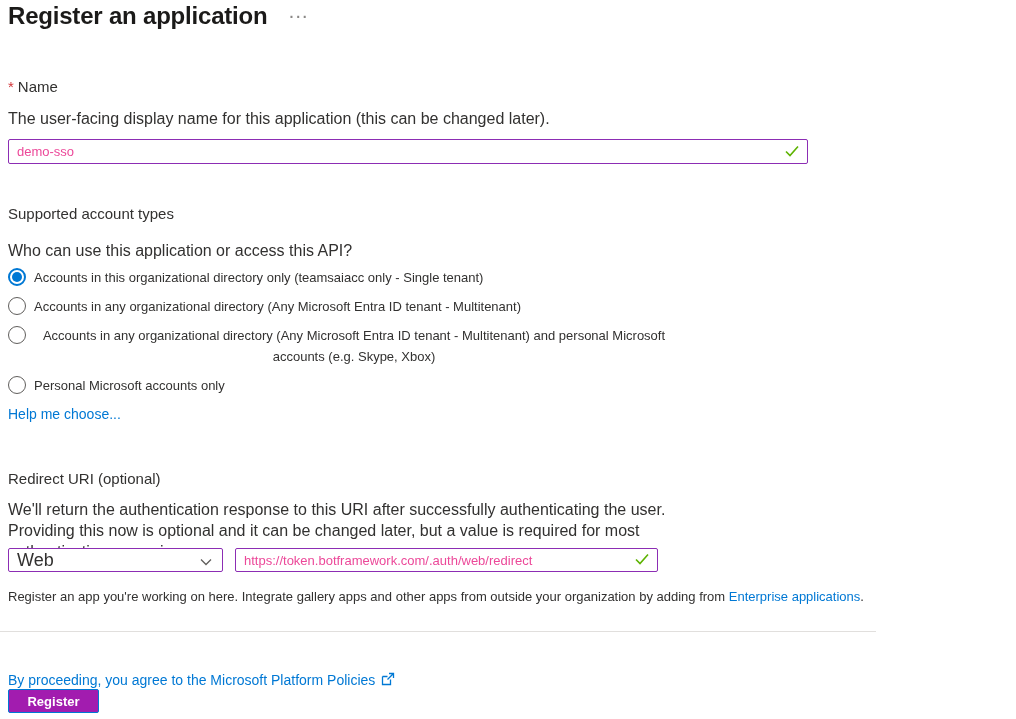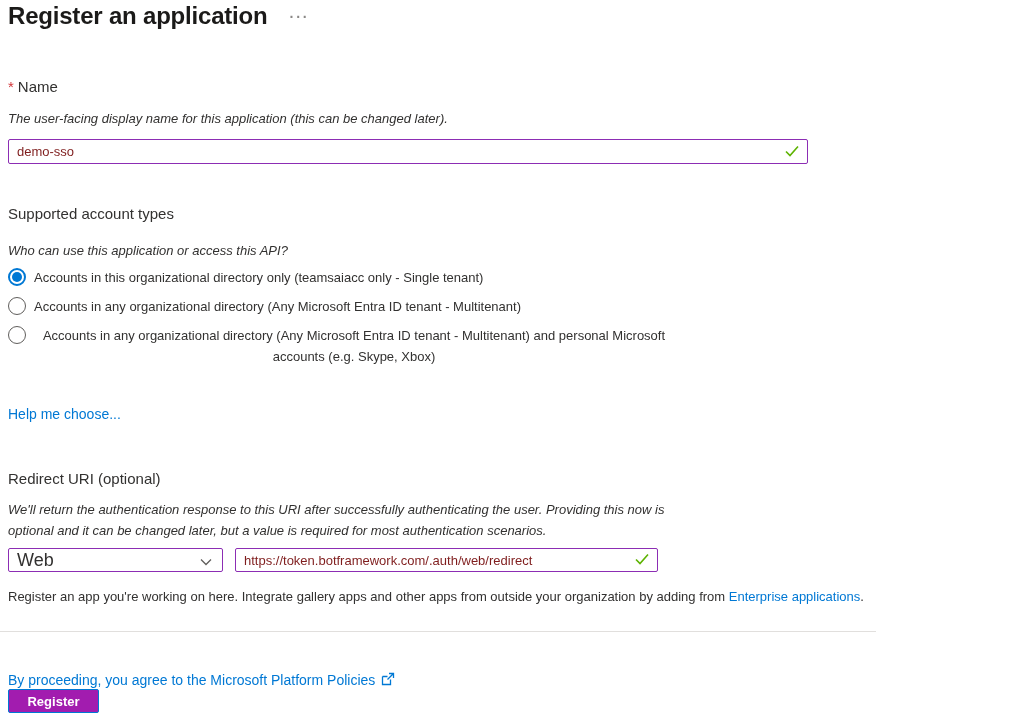--- a/index.html
+++ b/index.html
@@ -7,26 +7,26 @@
   .page{position:relative;width:876px;height:719px;background:#fff;overflow:hidden;}
 
   
   .header{position:absolute;top:2px;left:8px;display:flex;align-items:center;gap:22px;}
   .title{font-size:24px;font-weight:700;color:#1b1a19;letter-spacing:-0.2px;}
   .ellipsis{font-size:14px;color:#8a8886;font-weight:700;letter-spacing:2px;cursor:pointer;padding-top:2px;}
 
   
   .section-label{position:absolute;left:8px;font-size:15px;color:#323130;}
   .req{color:#d13438;margin-right:4px;}
-  .desc{position:absolute;left:8px;font-size:13px;color:#323130;line-height:21px;font-style:italic;}
+  .desc{position:absolute;left:8px;font-size:16px;color:#323130;line-height:21px;}
 
   
   .input-wrap{position:absolute;left:8px;}
   .txt-input{box-sizing:border-box;height:25px;border:1px solid #8c2db4;border-radius:2px;background:#fff;
-             font-family:"Liberation Sans","DejaVu Sans",sans-serif;font-size:13px;color:#7f1d1d;
+             font-family:"Liberation Sans","DejaVu Sans",sans-serif;font-size:13px;color:#ec4899;
              padding:0 30px 0 8px;outline:none;display:block;}
   .check{position:absolute;right:9px;top:50%;transform:translateY(-50%);}
 
   
   .radios{position:absolute;left:8px;top:267px;width:700px;}
   .radio-option{display:flex;align-items:flex-start;margin-bottom:8px;cursor:pointer;}
   .radio{box-sizing:border-box;width:18px;height:18px;border:1px solid #605e5c;border-radius:50%;
          flex:0 0 18px;margin-top:1px;position:relative;background:#fff;}
   .radio.selected{border:2px solid #0078d4;}
   .radio.selected::after{content:"";position:absolute;inset:2px;border-radius:50%;background:#0078d4;}
@@ -81,20 +81,24 @@
       <span class="radio-label">Accounts in this organizational directory only (teamsaiacc only - Single tenant)</span>
     </div>
     <div class="radio-option">
       <span class="radio"></span>
       <span class="radio-label">Accounts in any organizational directory (Any Microsoft Entra ID tenant - Multitenant)</span>
     </div>
     <div class="radio-option">
       <span class="radio"></span>
       <span class="radio-label">Accounts in any organizational directory (Any Microsoft Entra ID tenant - Multitenant) and personal Microsoft accounts (e.g. Skype, Xbox)</span>
     </div>
+    <div class="radio-option">
+      <span class="radio"></span>
+      <span class="radio-label">Personal Microsoft accounts only</span>
+    </div>
   </div>
 
   <a class="link help-link">Help me choose...</a>
 
   <div class="section-label" style="top:470px;">Redirect URI (optional)</div>
   <div class="desc" style="top:499px;max-width:672px;">We'll return the authentication response to this URI after successfully authenticating the user. Providing this now is optional and it can be changed later, but a value is required for most authentication scenarios.</div>
 
   <div class="platform-select">
     <span>Web</span>
     <span>

